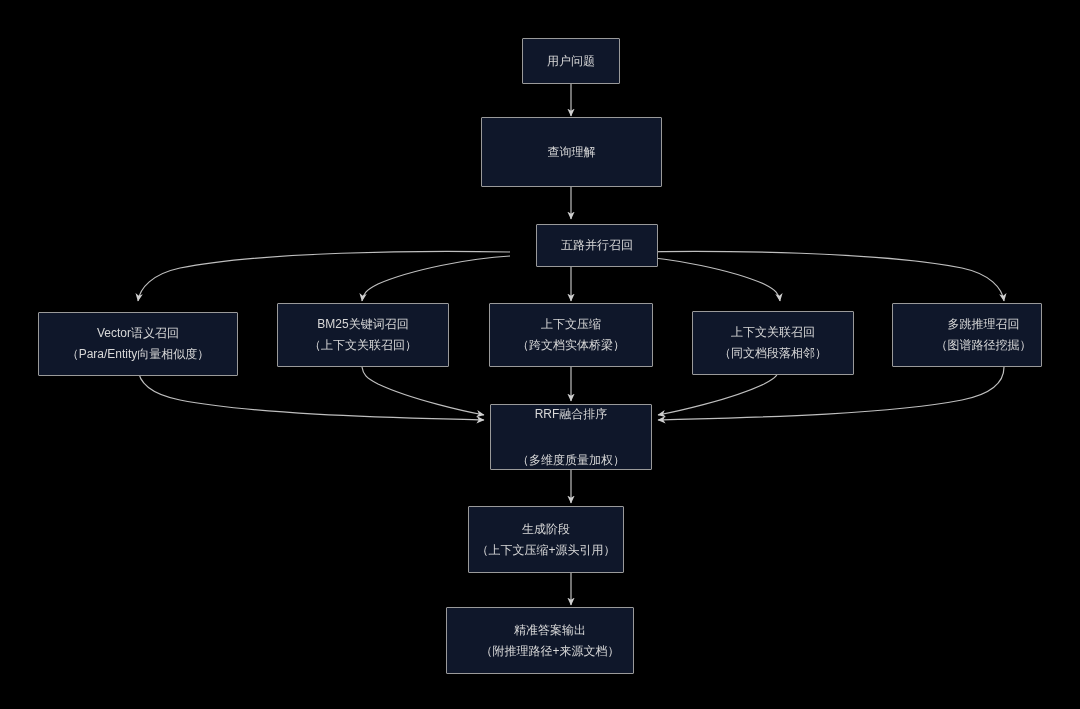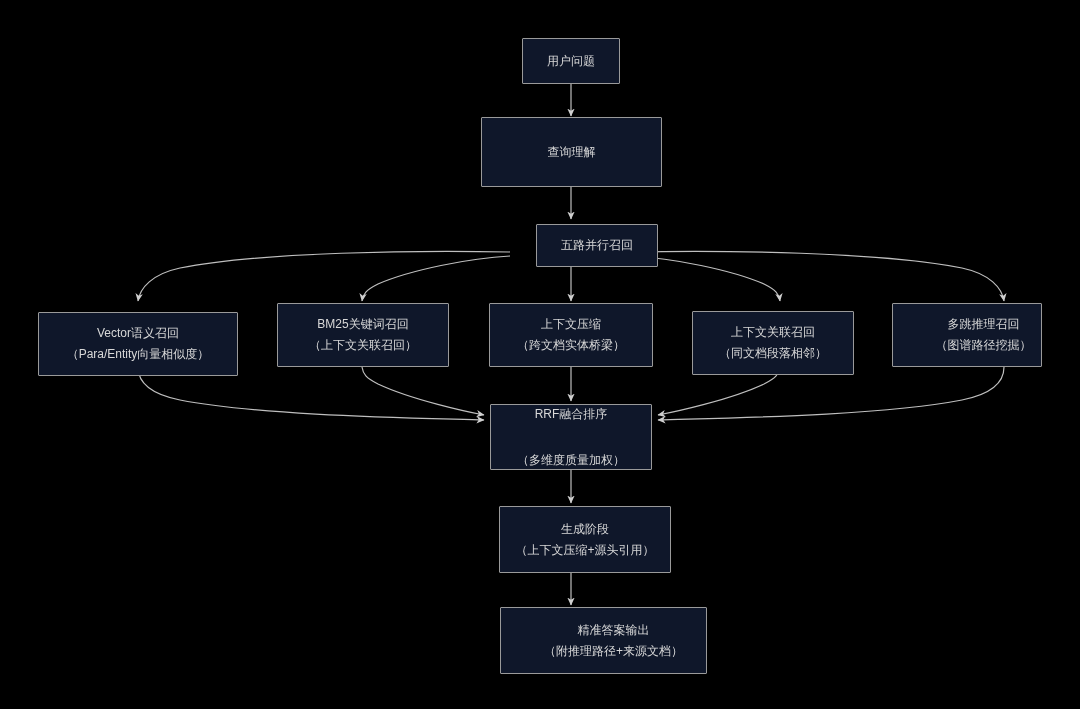--- a/index.html
+++ b/index.html
@@ -112,23 +112,23 @@
   <div class="node" style="left:892px; top:303px; width:150px; height:64px;padding-left:33px;">
     <span class="line1">多跳推理召回</span>
     <span class="line2">（图谱路径挖掘）</span>
   </div>
 
   <div class="node" style="left:490px; top:404px; width:162px; height:66px;gap:25px;">
     <span class="line1">RRF融合排序</span>
     <span class="line2">（多维度质量加权）</span>
   </div>
 
-  <div class="node" style="left:499px; top:506px; width:172px; height:67px;">
+  <div class="node" style="left:468px; top:506px; width:156px; height:67px;">
     <span class="line1">生成阶段</span>
     <span class="line2">（上下文压缩+源头引用）</span>
   </div>
 
-  <div class="node" style="left:500px; top:607px; width:207px; height:67px;padding-left:20px;">
+  <div class="node" style="left:446px; top:607px; width:188px; height:67px;padding-left:20px;">
     <span class="line1">精准答案输出</span>
     <span class="line2">（附推理路径+来源文档）</span>
   </div>
 
 </div>
 
 </body></html>

